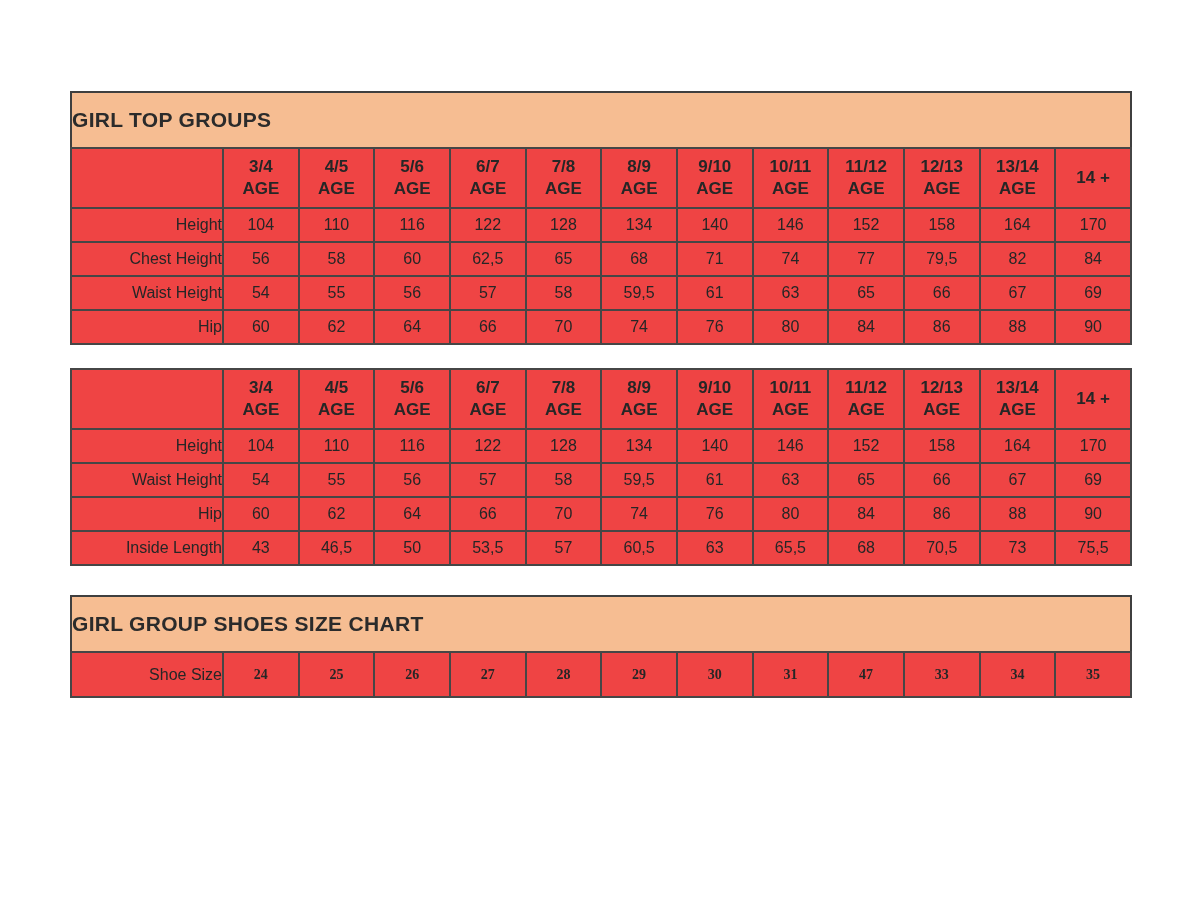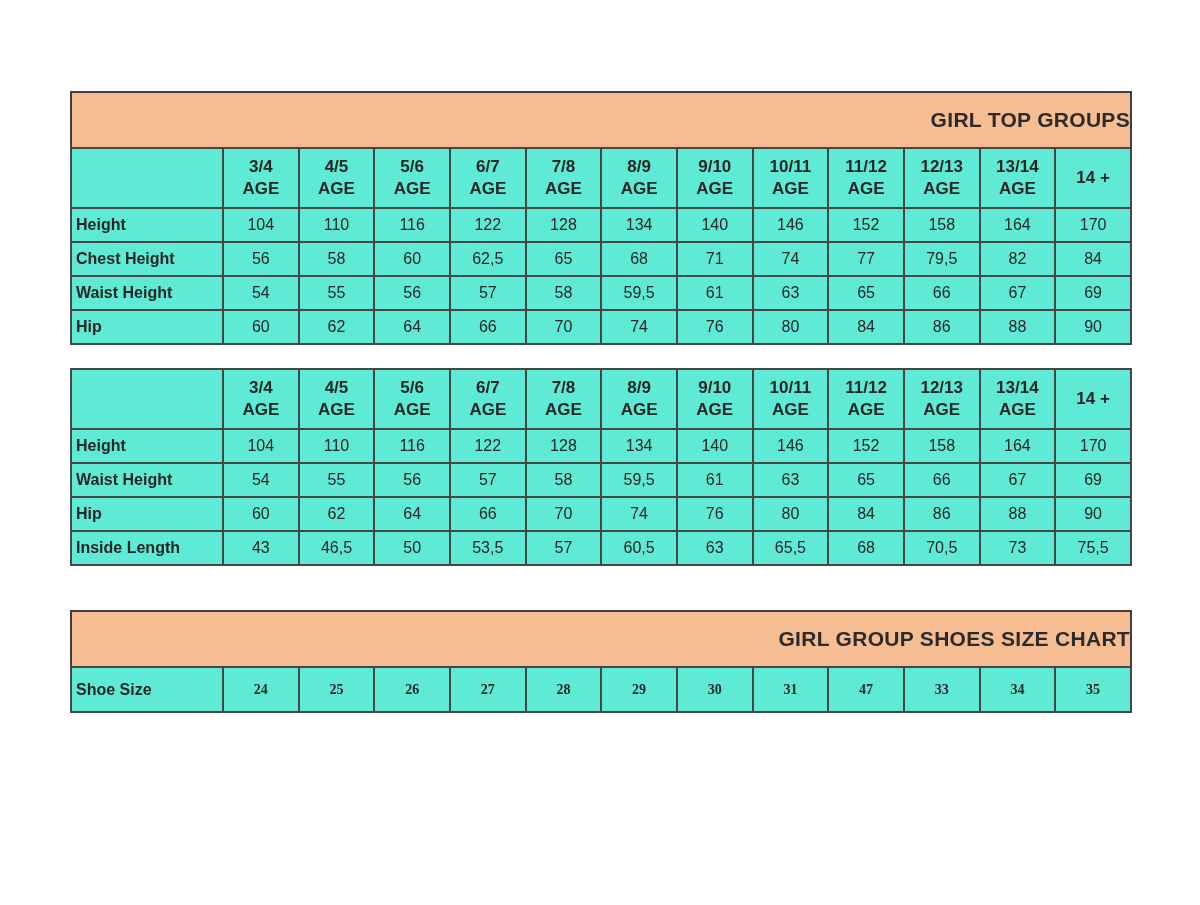--- a/index.html
+++ b/index.html
@@ -8,52 +8,52 @@
     width: 1200px; height: 905px;
     background: #ffffff;
     font-family: "Liberation Sans", "DejaVu Sans", sans-serif;
     color: #262626;
   }
   .page { position: relative; width: 1200px; height: 905px; background: #ffffff; overflow: hidden; }
   .content { position: absolute; left: 70px; top: 91px; width: 1062px; }
 
   .chart-table { width: 100%; }
   .chart-table[data-table="1"] { margin-top: 23px; }
-  .chart-table[data-table="2"] { margin-top: 44px; border-radius: 27px; }
+  .chart-table[data-table="2"] { margin-top: 29px; border-radius: 27px; }
 
   .band {
     height: 56px;
     background: #f6bd92;
     border: 2px solid #3f3f3f;
     border-bottom: none;
-    display: flex; align-items: center; justify-content: flex-end;
+    display: flex; align-items: center; justify-content: flex-start;
     font-weight: 700; font-size: 21px; letter-spacing: 0.3px;
     color: #2b2b2b;
   }
 
   table {
     width: 100%;
     border-collapse: collapse;
     table-layout: fixed;
-    background: #5eead4;
+    background: #ef4444;
     border: 2px solid #b91c1c;
   }
   td {
     border: 2px solid #464646;
     height: 34px;
     font-size: 16px;
     text-align: center;
     vertical-align: middle;
     padding: 0;
     color: #262626;
   }
   td.row-label-cell {
-    text-align: left;
+    text-align: right;
     padding-left: 4px;
-    font-weight: 700;
+    font-weight: 400;
   }
   tr.age-row td { height: 60px; }
   tr.age-row td.column-header-cell {
     font-weight: 700;
     font-size: 17px;
     line-height: 1.3;
     white-space: pre-line;
   }
   tr.shoe-size-row td { height: 45px; }
   tr.shoe-size-row td.value-cell { font-weight: 700; font-size: 14px; font-family: Liberation Serif, serif; }

